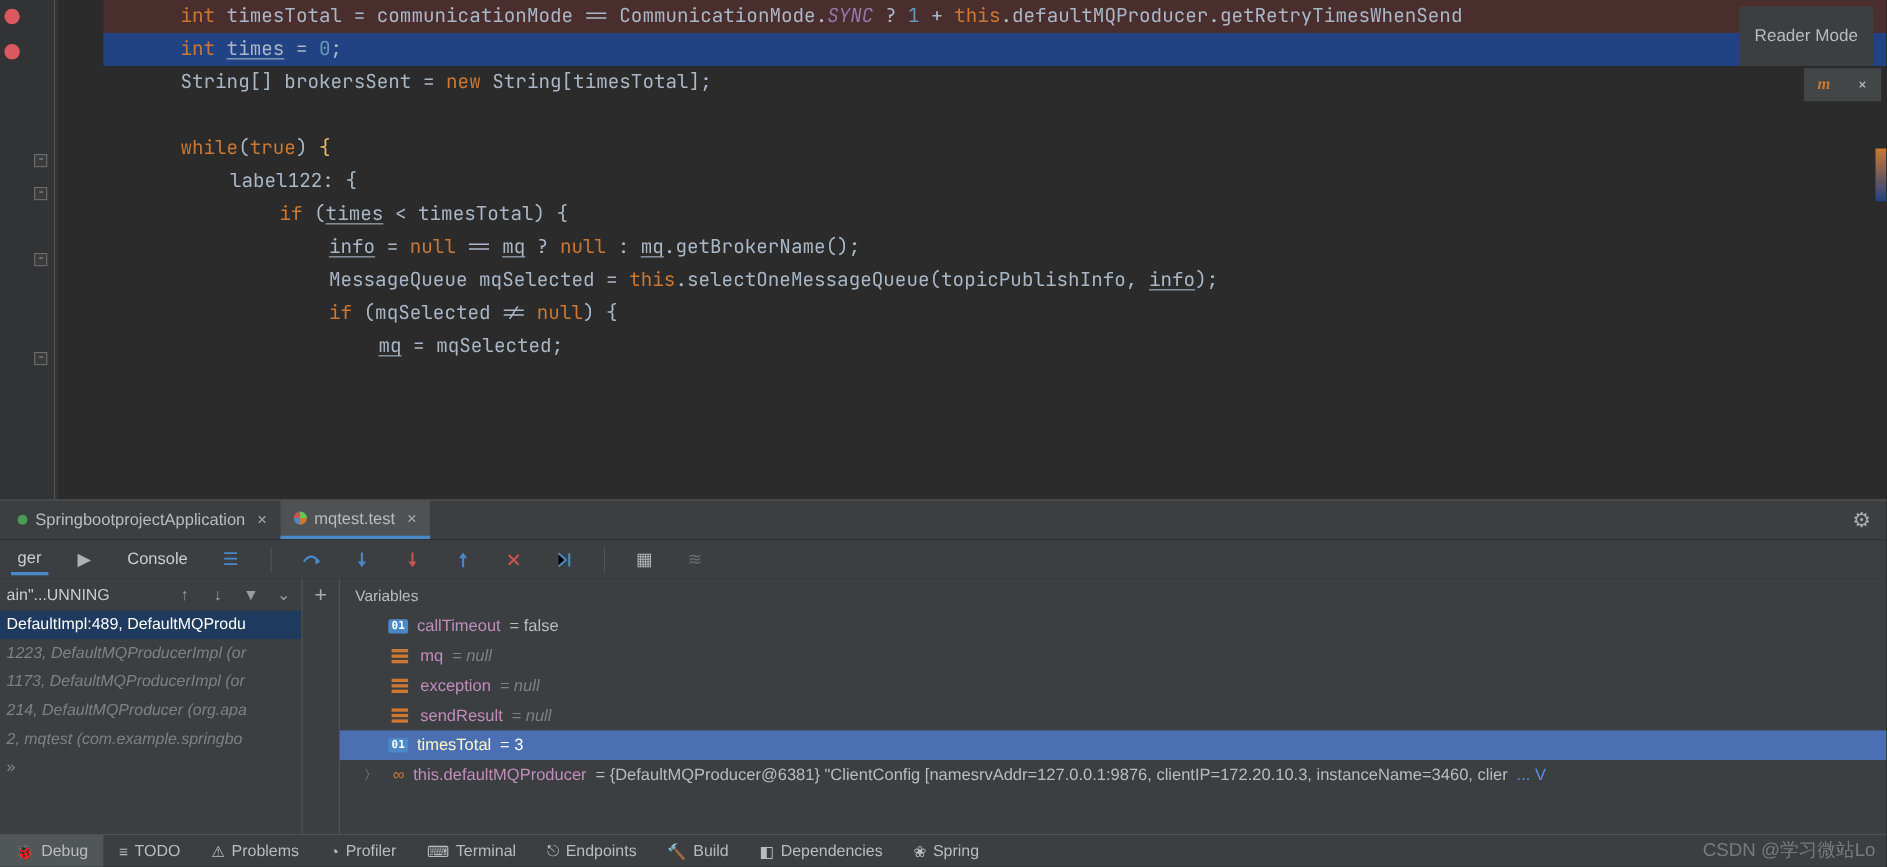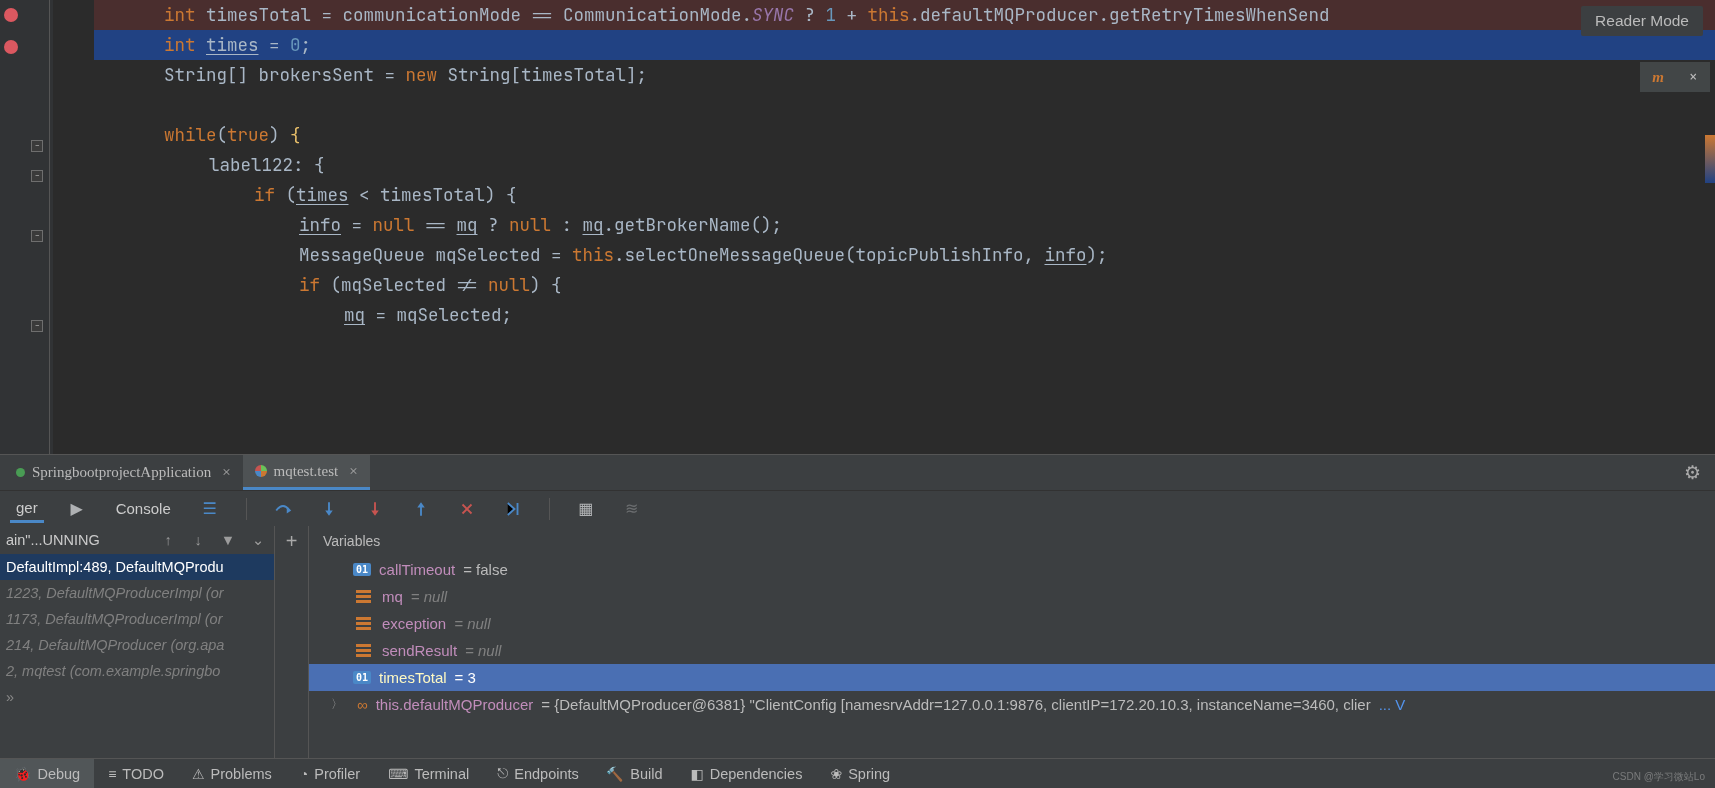--- a/index.html
+++ b/index.html
@@ -27,21 +27,21 @@
   .cl.hl-blue { background:#214283; }
   .kw { color:#cc7832; }
   .num { color:#6897bb; }
   .st { color:#9876aa; font-style:italic; }
   .underl { text-decoration:underline; text-underline-offset:3px; }
 
   .reader-mode {
     position:absolute; top:6px; right:12px;
     background:#3c3f41; color:#bbbbbb;
     font-family:sans-serif; font-size:15.5px;
-    padding:6px 14px; border-radius:2px;
+    padding:18px 14px; border-radius:2px;
     z-index:5;
   }
   .floaty {
     position:absolute; top:62px; right:5px;
     width:70px; height:30px; background:#424647;
     display:flex; align-items:center; justify-content:space-around;
     z-index:5; color:#bbb;
   }
   .floaty .m { font-style:italic; font-family:serif; color:#cc7832; font-weight:bold; }
 
@@ -54,21 +54,21 @@
 
   .edge-marker {
     position:absolute; right:0; top:135px; width:10px; height:48px;
     background:linear-gradient(#cc7832,#214283);
   }
 
   
   .run-tabs {
     height:36px; background:#3c3f41; display:flex; align-items:center;
     border-top:1px solid #555; padding-left:4px; position:relative;
-    font-family:Liberation Serif, serif;
+    font-family:Liberation Sans, sans-serif;
   }
   .run-tab {
     display:flex; align-items:center; gap:7px;
     padding:0 12px; height:100%;
     color:#bbbbbb; font-size:15px;
   }
   .run-tab.active { border-bottom:3px solid #4a88c7; background:#4e5254; }
   .run-tab .dot { width:9px; height:9px; border-radius:50%; }
   .dot-green { background:#499c54; }
   .dot-multi {
@@ -134,21 +134,21 @@
   .bbar {
     height:30px; background:#3c3f41; border-top:1px solid #555;
     display:flex; align-items:center; font-family:sans-serif;
     font-size:14.5px; color:#bbbbbb; position:relative;
   }
   .bbar .item { display:flex; align-items:center; gap:6px; padding:0 14px; height:100%;}
   .bbar .item.active { background:#515658; }
   .bbar .ic { font-size:14px; }
   .watermark {
     position:absolute; right:10px; bottom:4px;
-    font-size:10px; color:#aaaaaa; opacity:.55;
+    font-size:17px; color:#aaaaaa; opacity:.55;
     font-family:sans-serif;
   }
 </style>
 </head>
 <body>
 
 <div class="editor">
   <div class="gutter">
      <div class="bp bp-red" style="margin-top:8px;"></div>
      <div class="bp bp-red" style="margin-top:18px;"></div>

